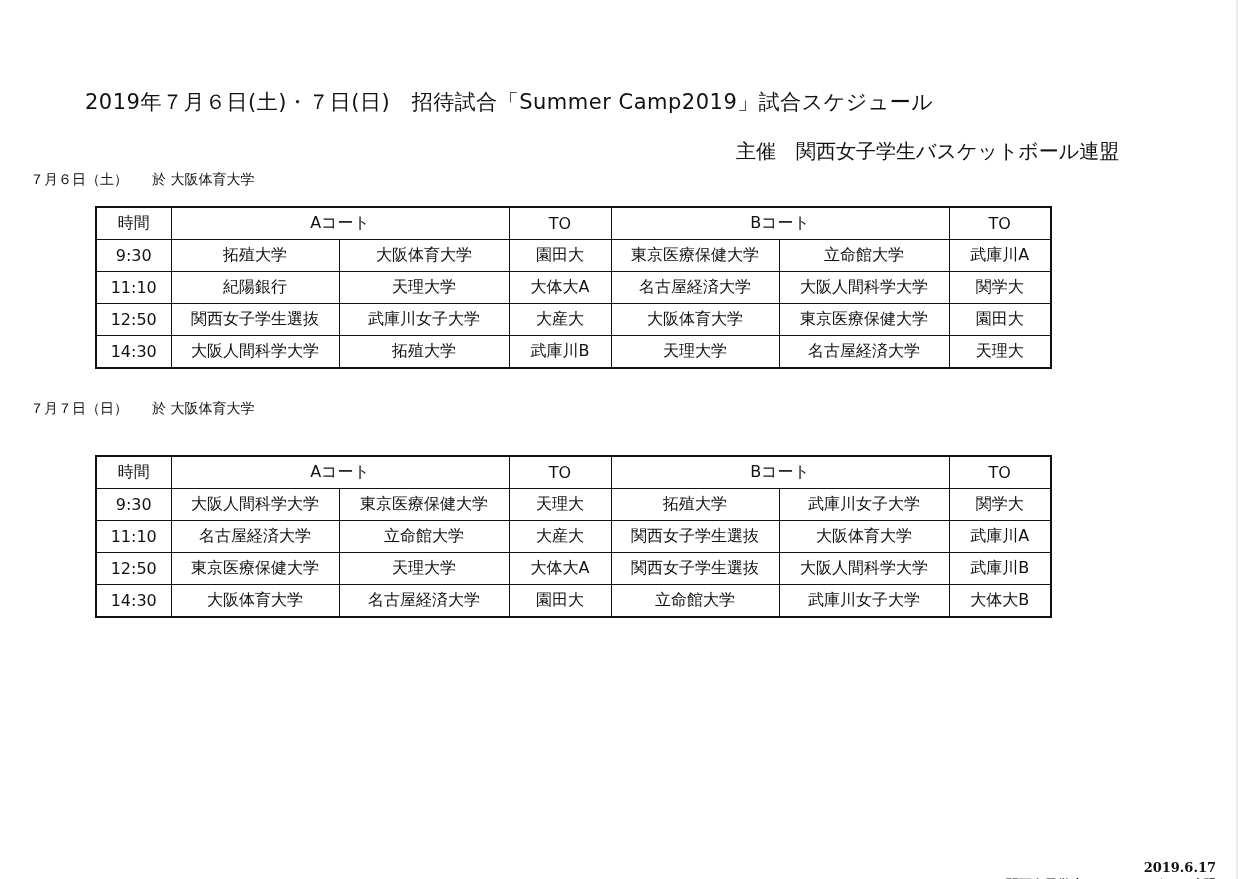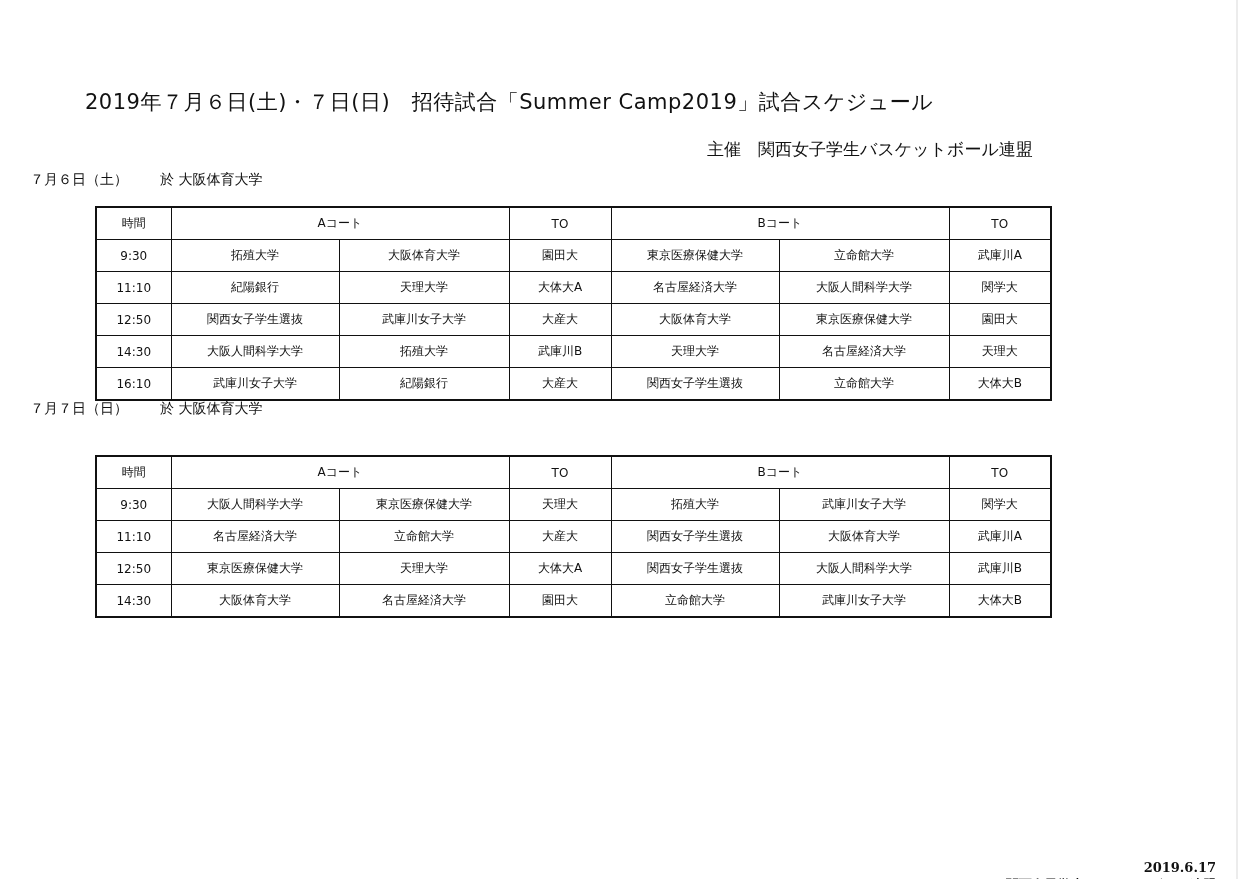--- a/index.html
+++ b/index.html
@@ -4,26 +4,26 @@
 <style>
   html, body { margin: 0; padding: 0; }
   body {
     width: 1238px; height: 879px; background: #ffffff; position: relative; overflow: hidden;
     font-family: "DejaVu Sans", "Liberation Sans", sans-serif; color: #111;
   }
   .right-edge { position: absolute; left: 1236px; top: 0; width: 2px; height: 879px; background: #ececec; }
   .title {
     position: absolute; left: 85px; top: 88px; font-size: 21px; letter-spacing: 0.5px; white-space: nowrap;
   }
-  .organizer { position: absolute; left: 707px; top: 138px; font-size: 17px; white-space: nowrap; }
+  .organizer { position: absolute; left: 736px; top: 138px; font-size: 20px; white-space: nowrap; }
   .day-heading { position: absolute; left: 30px; font-size: 14px; white-space: nowrap; }
-  .day-heading .venue { margin-left: 32px; }
+  .day-heading .venue { margin-left: 24px; }
   table.sched {
     position: absolute; left: 95px; border-collapse: collapse; table-layout: fixed;
-    border: 2px solid #111; font-size: 12px;
+    border: 2px solid #111; font-size: 16px;
   }
   table.sched td {
     border: 1px solid #111; text-align: center; height: 31px; padding: 0; white-space: nowrap;
   }
   .footer { position: absolute; right: 22px; top: 813px; text-align: right;
     font-family: "DejaVu Serif", "Liberation Serif", serif; font-weight: bold; font-size: 13px; line-height: 17px; margin-top: 46px; }
 </style>
 </head>
 <body>
 
@@ -83,29 +83,20 @@
   </tr>
   <tr>
     <td>14:30</td>
     <td>大阪人間科学大学</td>
     <td>拓殖大学</td>
     <td>武庫川B</td>
     <td>天理大学</td>
     <td>名古屋経済大学</td>
     <td>天理大</td>
   </tr>
-  <tr>
-    <td>16:10</td>
-    <td>武庫川女子大学</td>
-    <td>紀陽銀行</td>
-    <td>大産大</td>
-    <td>関西女子学生選抜</td>
-    <td>立命館大学</td>
-    <td>大体大B</td>
-  </tr>
 </tbody>
   </table>
 
 <div class="day-heading" style="top:400px;">
   <span>７月７日（日）</span><span class="venue">於 大阪体育大学</span>
 </div>
 
 <table class="sched" style="top:455px;">
   <colgroup>
     <col style="width:75px">

